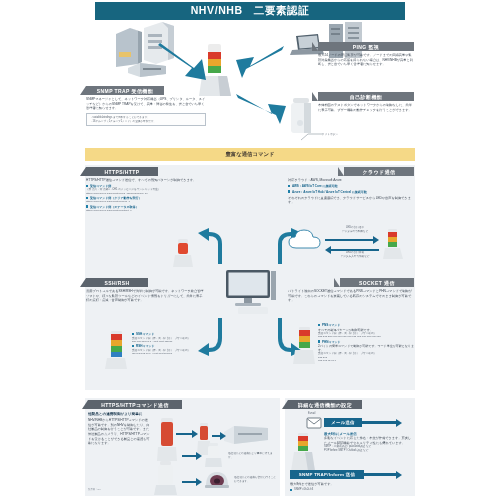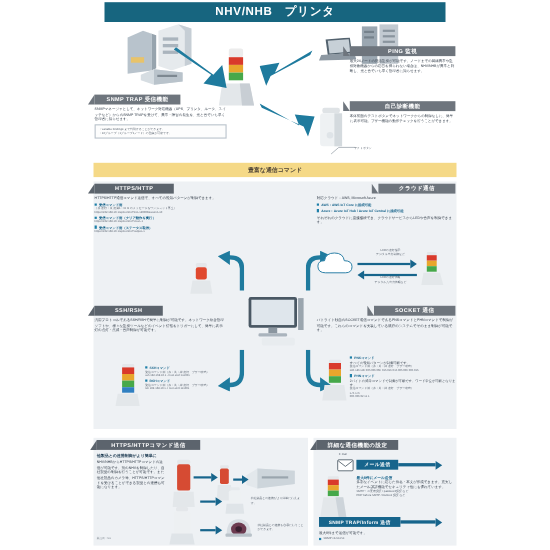--- a/index.html
+++ b/index.html
@@ -70,21 +70,21 @@
   }
 
   
   .foot{position:absolute;left:88px;top:488px;font-size:2.4px;color:#8a929b;}
 </style>
 </head>
 <body>
 
 <div id="page">
 
-  <div class="abs title-banner">NHV/NHB　プリンタ</div>
+  <div class="abs title-banner">NHV/NHB　二要素認証</div>
 
   <svg class="abs" style="left:112px;top:26px;" width="36" height="42">
     <polygon points="4,8 18,2 26,5 26,38 4,41" fill="#b8c3cc"></polygon>
     <polygon points="18,2 30,6 30,36 26,38 26,5" fill="#97a4ae"></polygon>
     <rect x="7" y="26" width="12" height="5" fill="#e8c36a"></rect>
   </svg>
   <svg class="abs" style="left:142px;top:22px;" width="34" height="42">
     <polygon points="2,6 20,0 32,4 32,36 14,42 2,38" fill="#e6eaed"></polygon>
     <polygon points="20,0 32,4 32,36 26,38 26,6" fill="#c6ced5"></polygon>
     <rect x="6" y="12" width="14" height="3" fill="#aab4bd"></rect>

